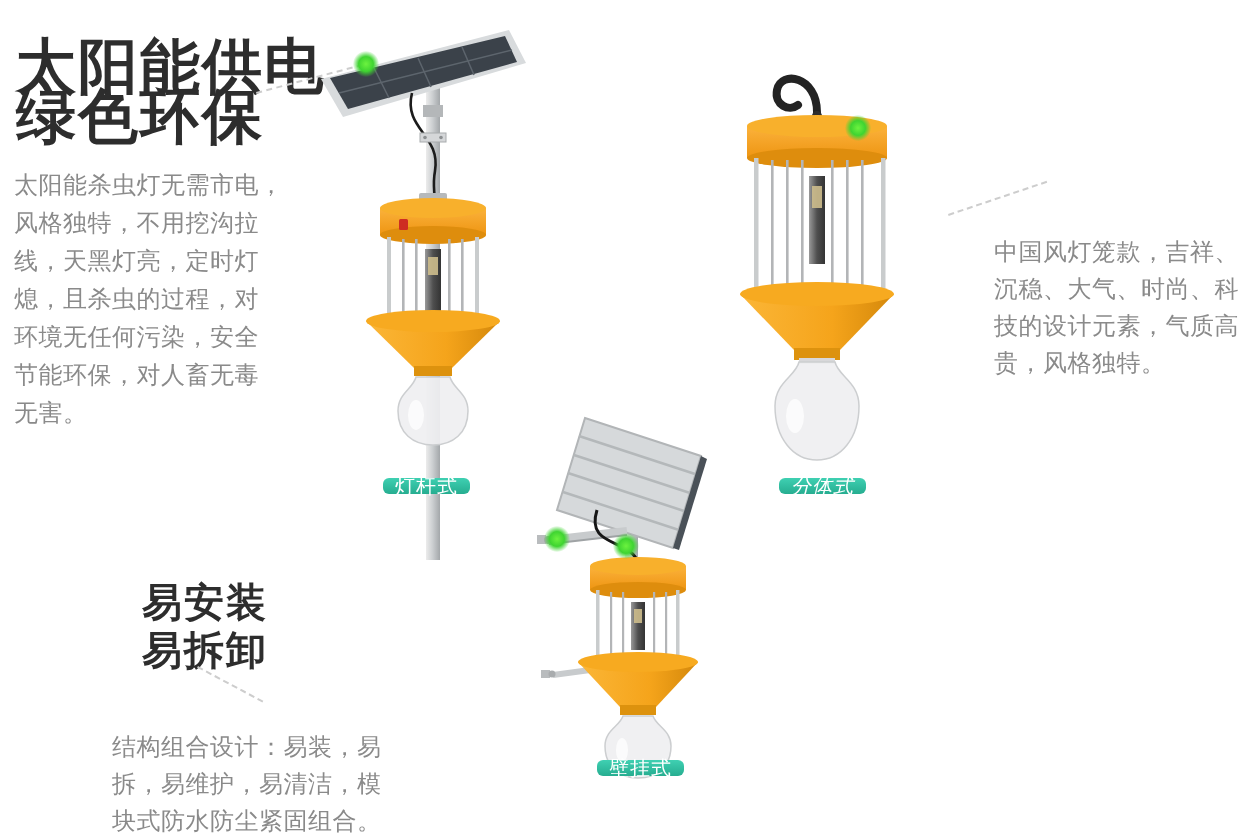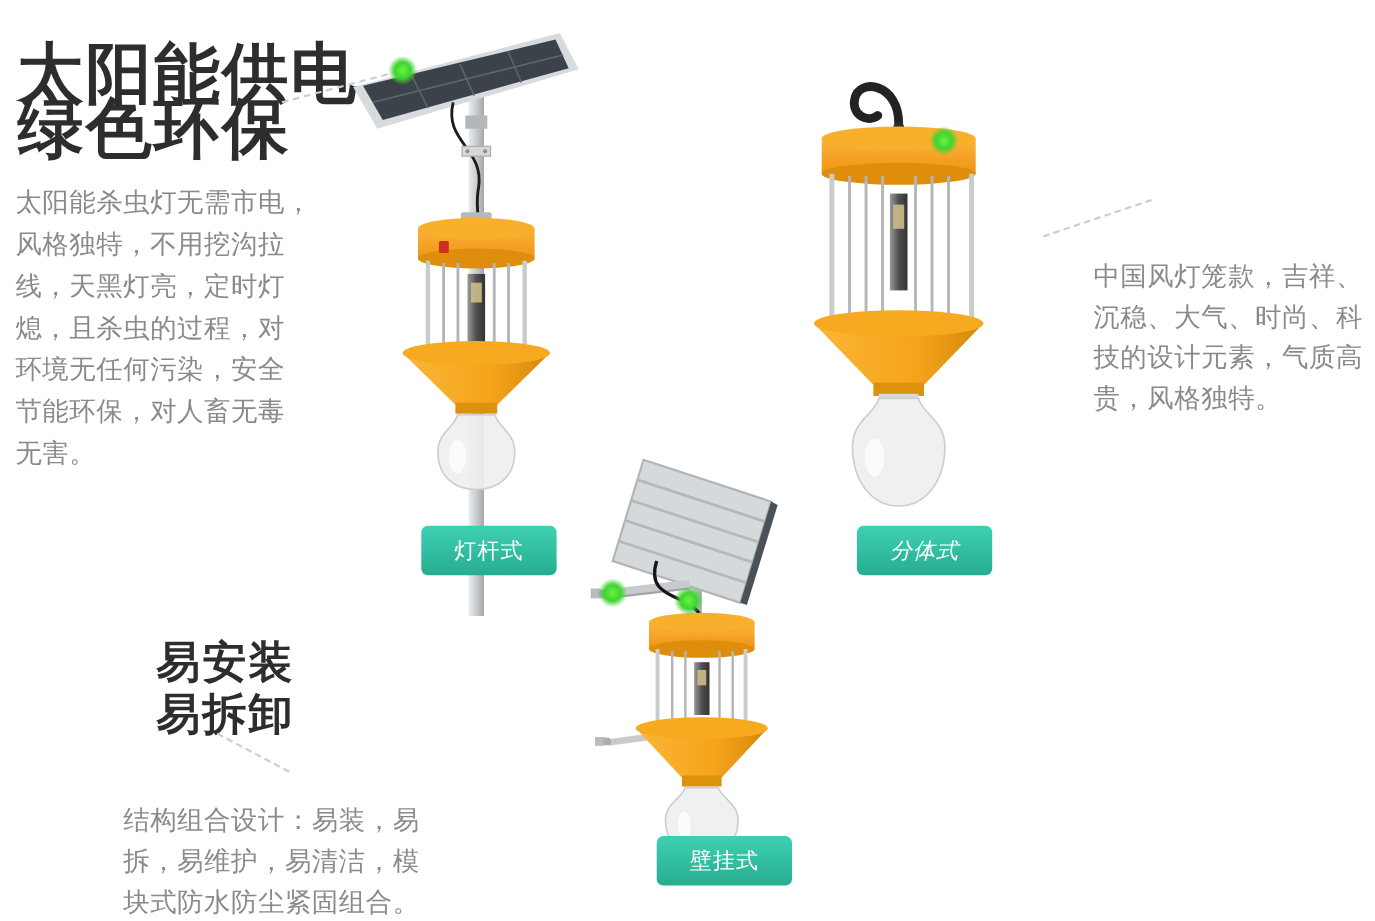--- a/index.html
+++ b/index.html
@@ -16,21 +16,21 @@
   .h2 { right:12px; top:94px;  font-size:38px; line-height:47px; text-align:right; }
   .h3 { left:114px; top:578px; font-size:40px; line-height:48px;margin-left:28px; }
   .body-text {
     position:absolute; color:#8a8a8a; white-space:pre-line;
     font-size:24px; line-height:38px; letter-spacing:0.5px;
   }
   .b1 { left:14px;  top:166px; }
   .b2 { left:962px; top:233px; line-height:37px;margin-left:32px; }
   .b3 { left:112px; top:728px; line-height:37px; }
   .badge {
-    position:absolute; height:45px; min-width:84px; padding:0 30px; border-radius:6px;
+    position:absolute; height:16px; min-width:84px; padding:0 12px; border-radius:6px;
     background:linear-gradient(180deg,#3fd0b2,#26ad90);
     color:#ffffff; font-size:20px; letter-spacing:1px;
     display:flex; align-items:center; justify-content:center;
   }
   .badge-pole  { left:383px; top:478px; }
   .badge-split { left:779px; top:478px;font-style:italic; }
   .badge-wall  { left:597px; top:760px; }
   .dash { position:absolute; border-top:2px dashed #cdcdcd; transform-origin:0 0; }
   .dash1 { left:256px; top:92px;  width:110px; transform:rotate(-14.8deg); }
   .dash2 { left:948px; top:214px; width:104px; transform:rotate(-18.6deg); }

